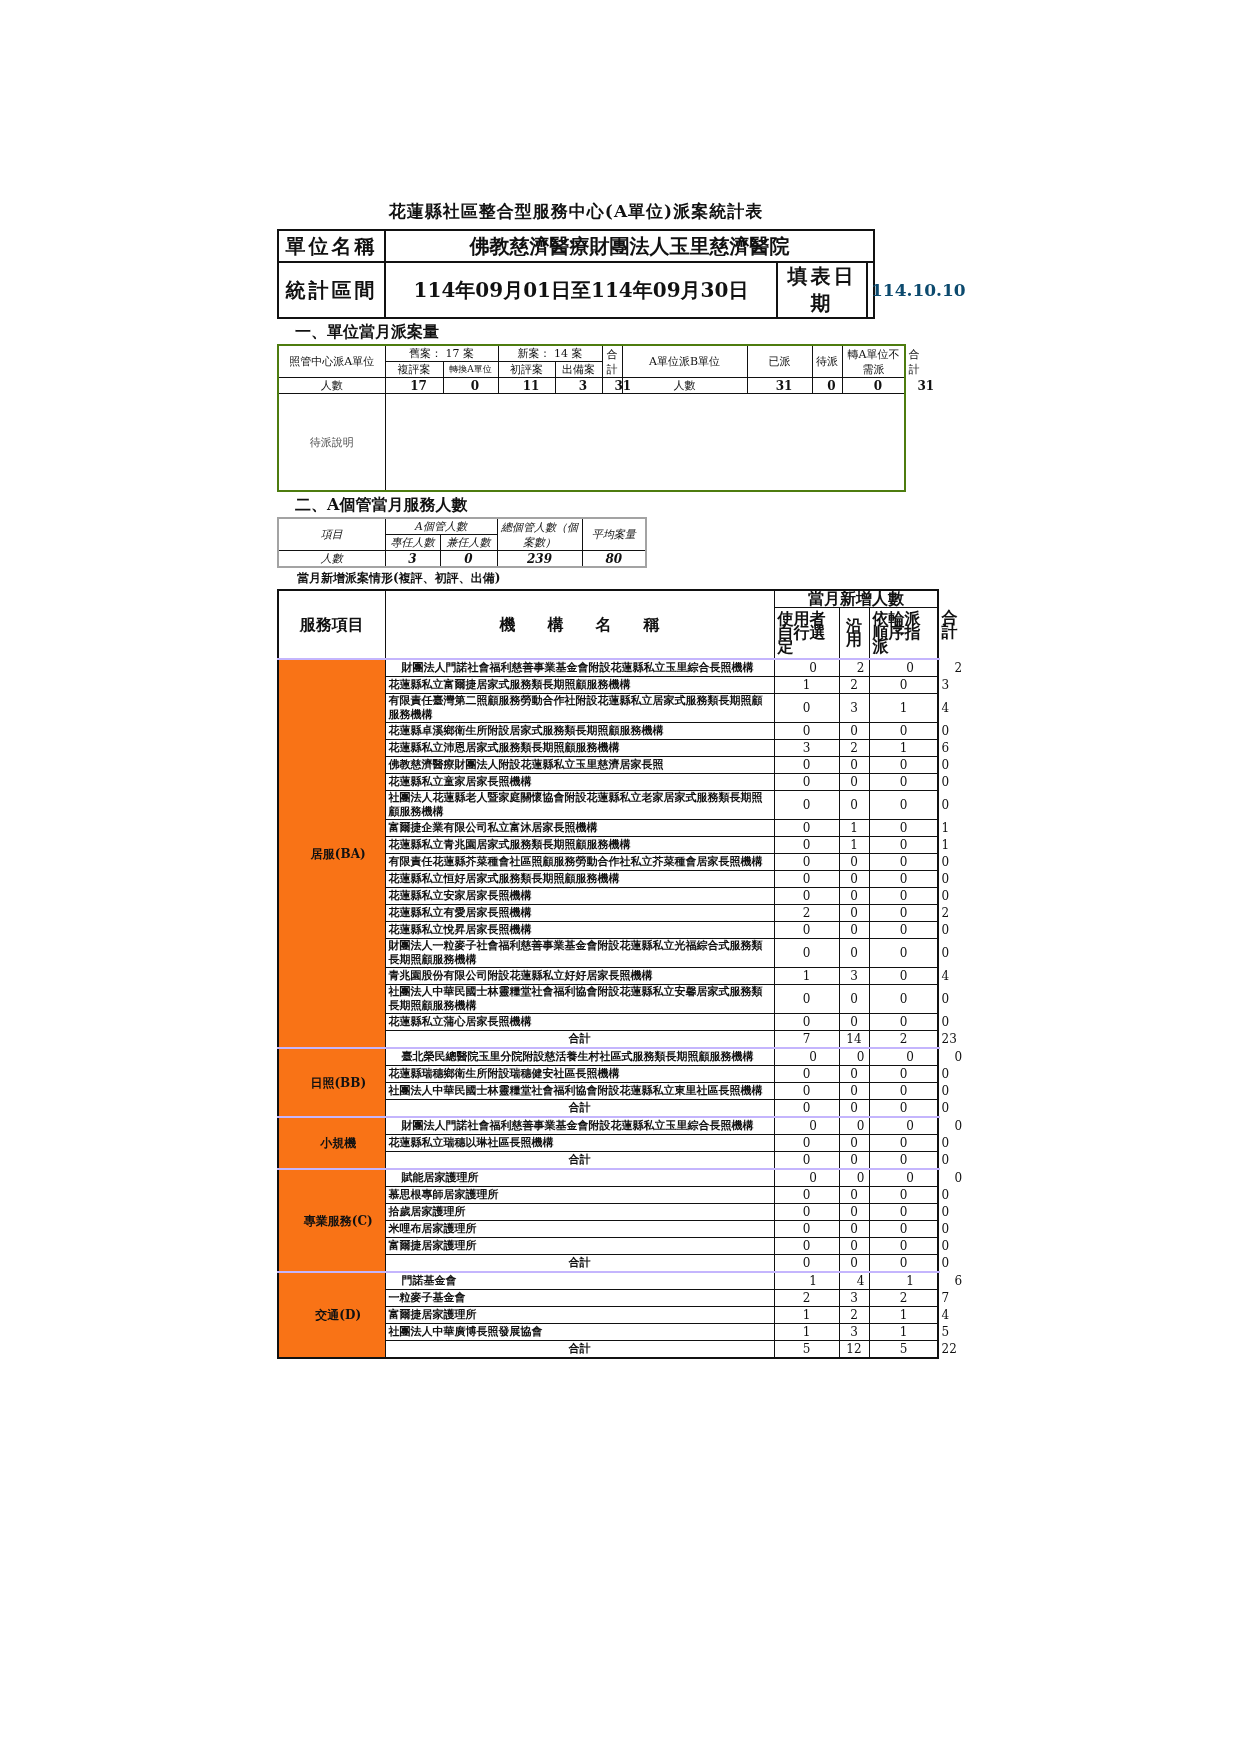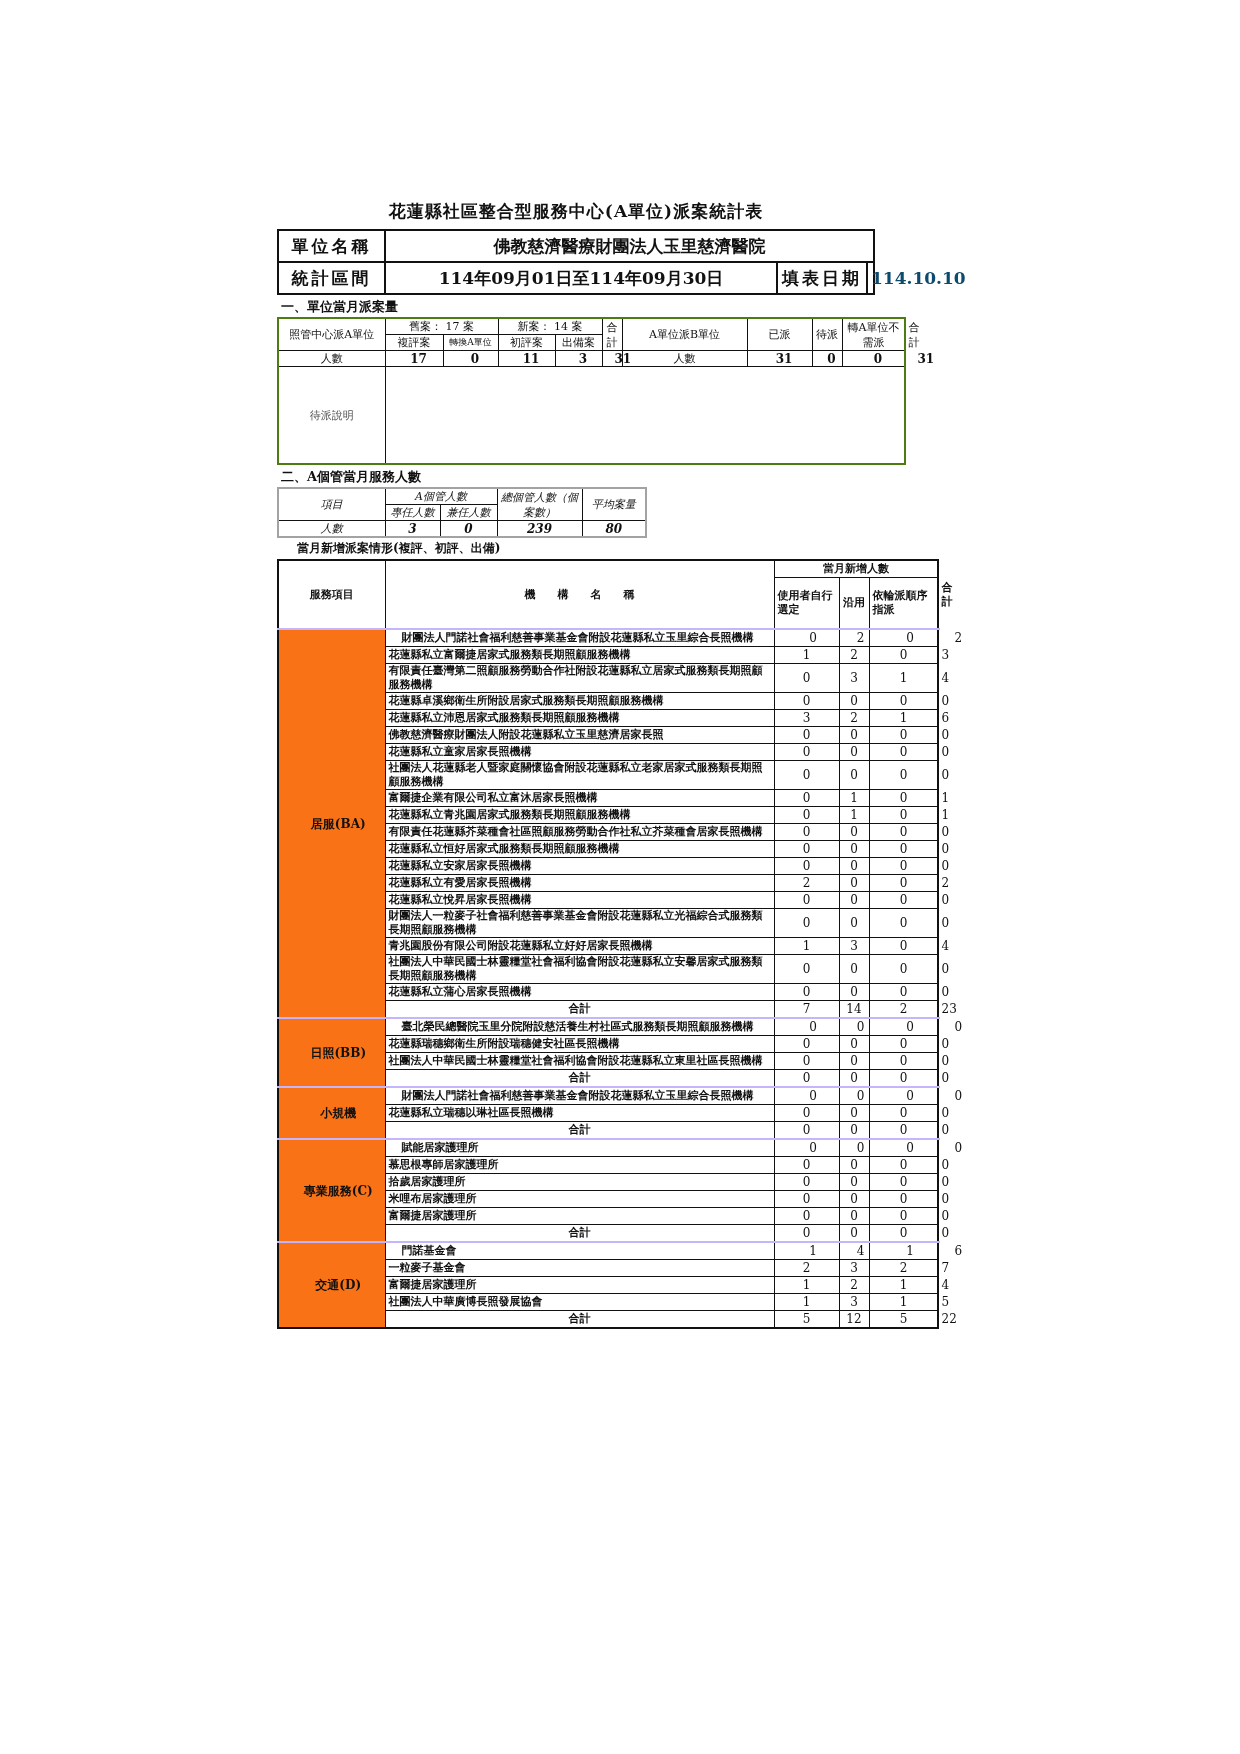--- a/index.html
+++ b/index.html
@@ -1,39 +1,39 @@
 <!DOCTYPE html>
 <html><head>
 <meta charset="utf-8">
 <style>
   html, body { margin:0; padding:0; background:#ffffff; }
   body { width:1240px; height:1754px; position:relative; font-family:"DejaVu Serif","Liberation Serif",serif; color:#111; }
   .page { position:absolute; left:277px; top:200px; width:598px; }
   .title { text-align:center; font-size:17px; font-weight:bold; letter-spacing:1px; margin-bottom:6px; }
   table { border-collapse:collapse; width:100%; table-layout:fixed; }
   td, th { border:1px solid #111; padding:0 3px; text-align:center; vertical-align:middle; font-weight:normal; }
-  .hdr td { border:2px solid #111; height:30px; font-size:17px; font-weight:bold; }
+  .hdr td { border:2px solid #111; height:30px; font-size:20px; font-weight:bold; }
   .hdr .lbl { letter-spacing:3px; }
   .hdr .date { font-size:17px; color:#0c4a6e;border-radius:15px; }
-  .sect { font-size:13px; font-weight:bold; margin:3px 0 1px 4px; }
+  .sect { font-size:16px; font-weight:bold; margin:3px 0 1px 18px; }
   .t1 td { font-size:11px; height:14px; }
   .t1 { border:2px solid #4d7c0f; }
   .t1 .num { font-size:12px; font-weight:bold;padding-left:12px; }
   .t1 .memo { height:96px; }
   .t2 { width:370px; border:2px solid #a3a3a3;font-style:italic; }
   .t2 td { font-size:11px; height:14px; }
   .t2 .num { font-size:12px; font-weight:bold; }
   .sub { font-size:12px; font-weight:bold; margin:2px 0 2px 20px; }
   .t3 { border:2px solid #111; }
   .t3 td { font-size:11px; height:16px; line-height:14px; }
   .t3 .svc { font-weight:bold; font-size:12px; background:#f97316; }
   .t3 .name { text-align:left; font-weight:bold; padding-left:3px; }
   .t3 .num { font-size:12px; }
   .t3 .sum-label { font-weight:bold; }
-  .t3 .head td { font-weight:bold; font-size:11px; }
+  .t3 .head td { font-weight:bold; font-size:16px; }
   .t3 .rowsep td { border-top:2px solid #c4b5fd;padding-left:16px; }
 </style>
 </head>
 <body>
 
 <div class="page">
   <div class="title">花蓮縣社區整合型服務中心(A單位)派案統計表</div>
 
   <table class="hdr">
     <colgroup>

